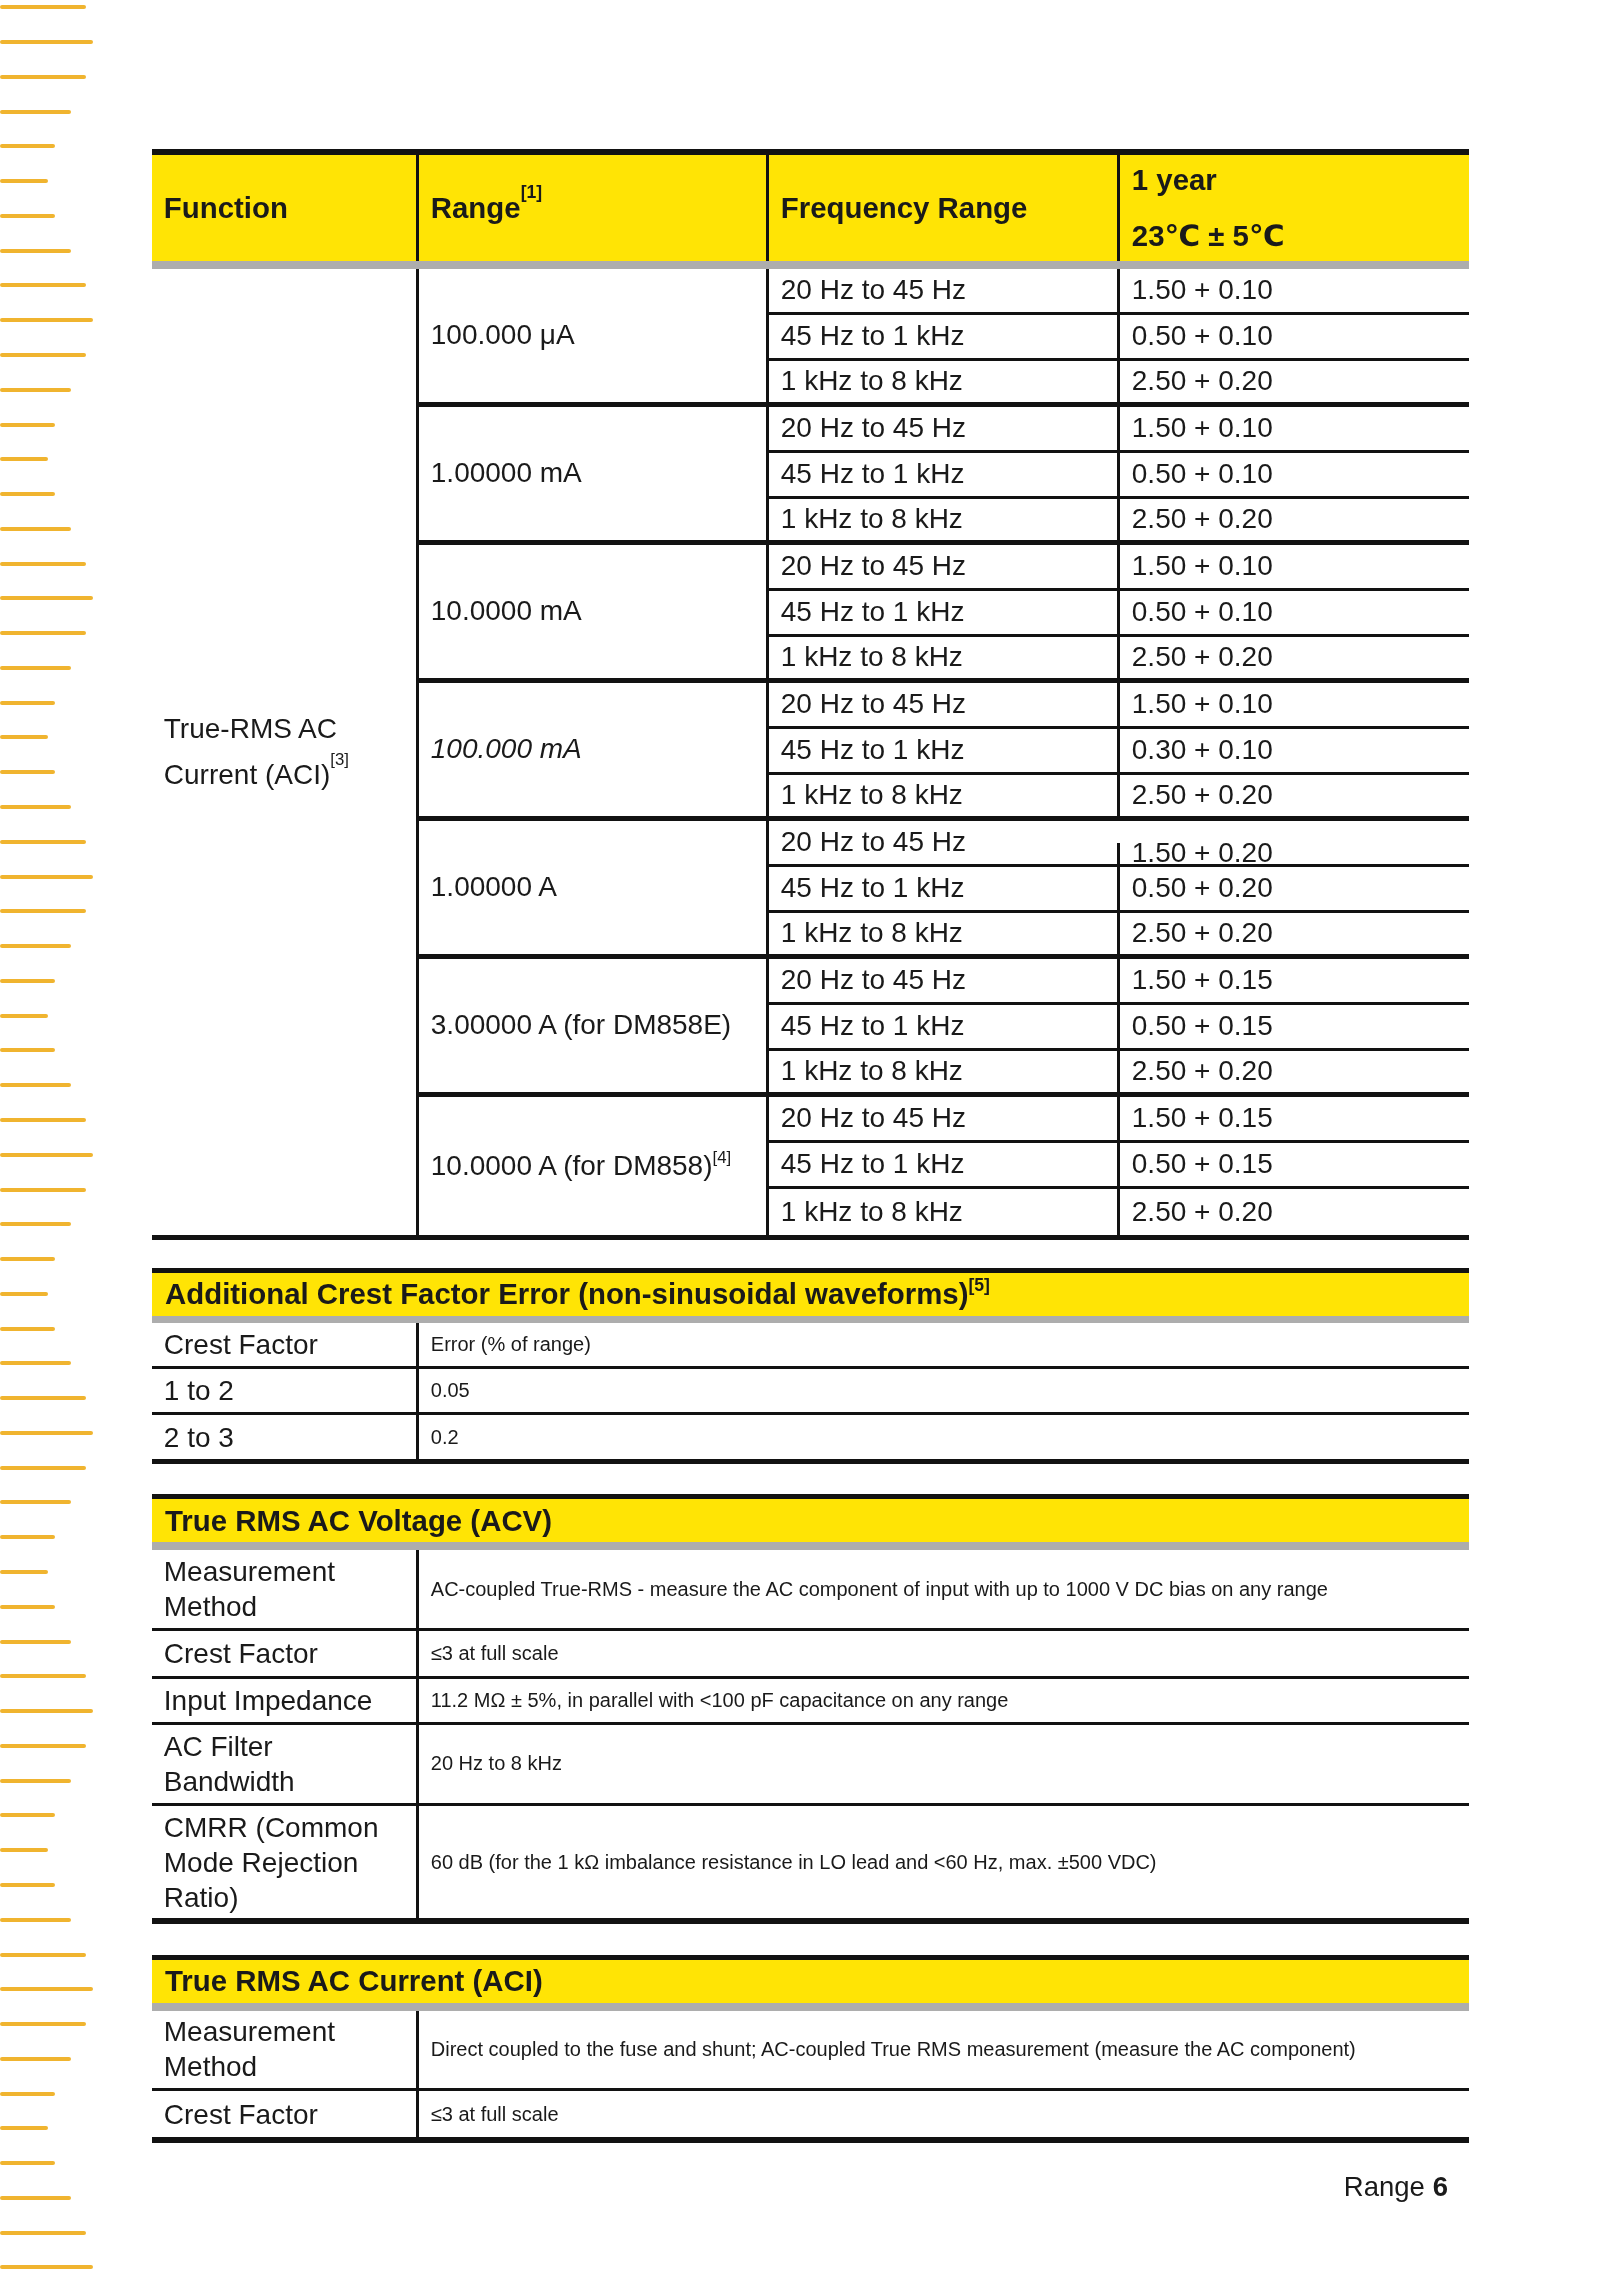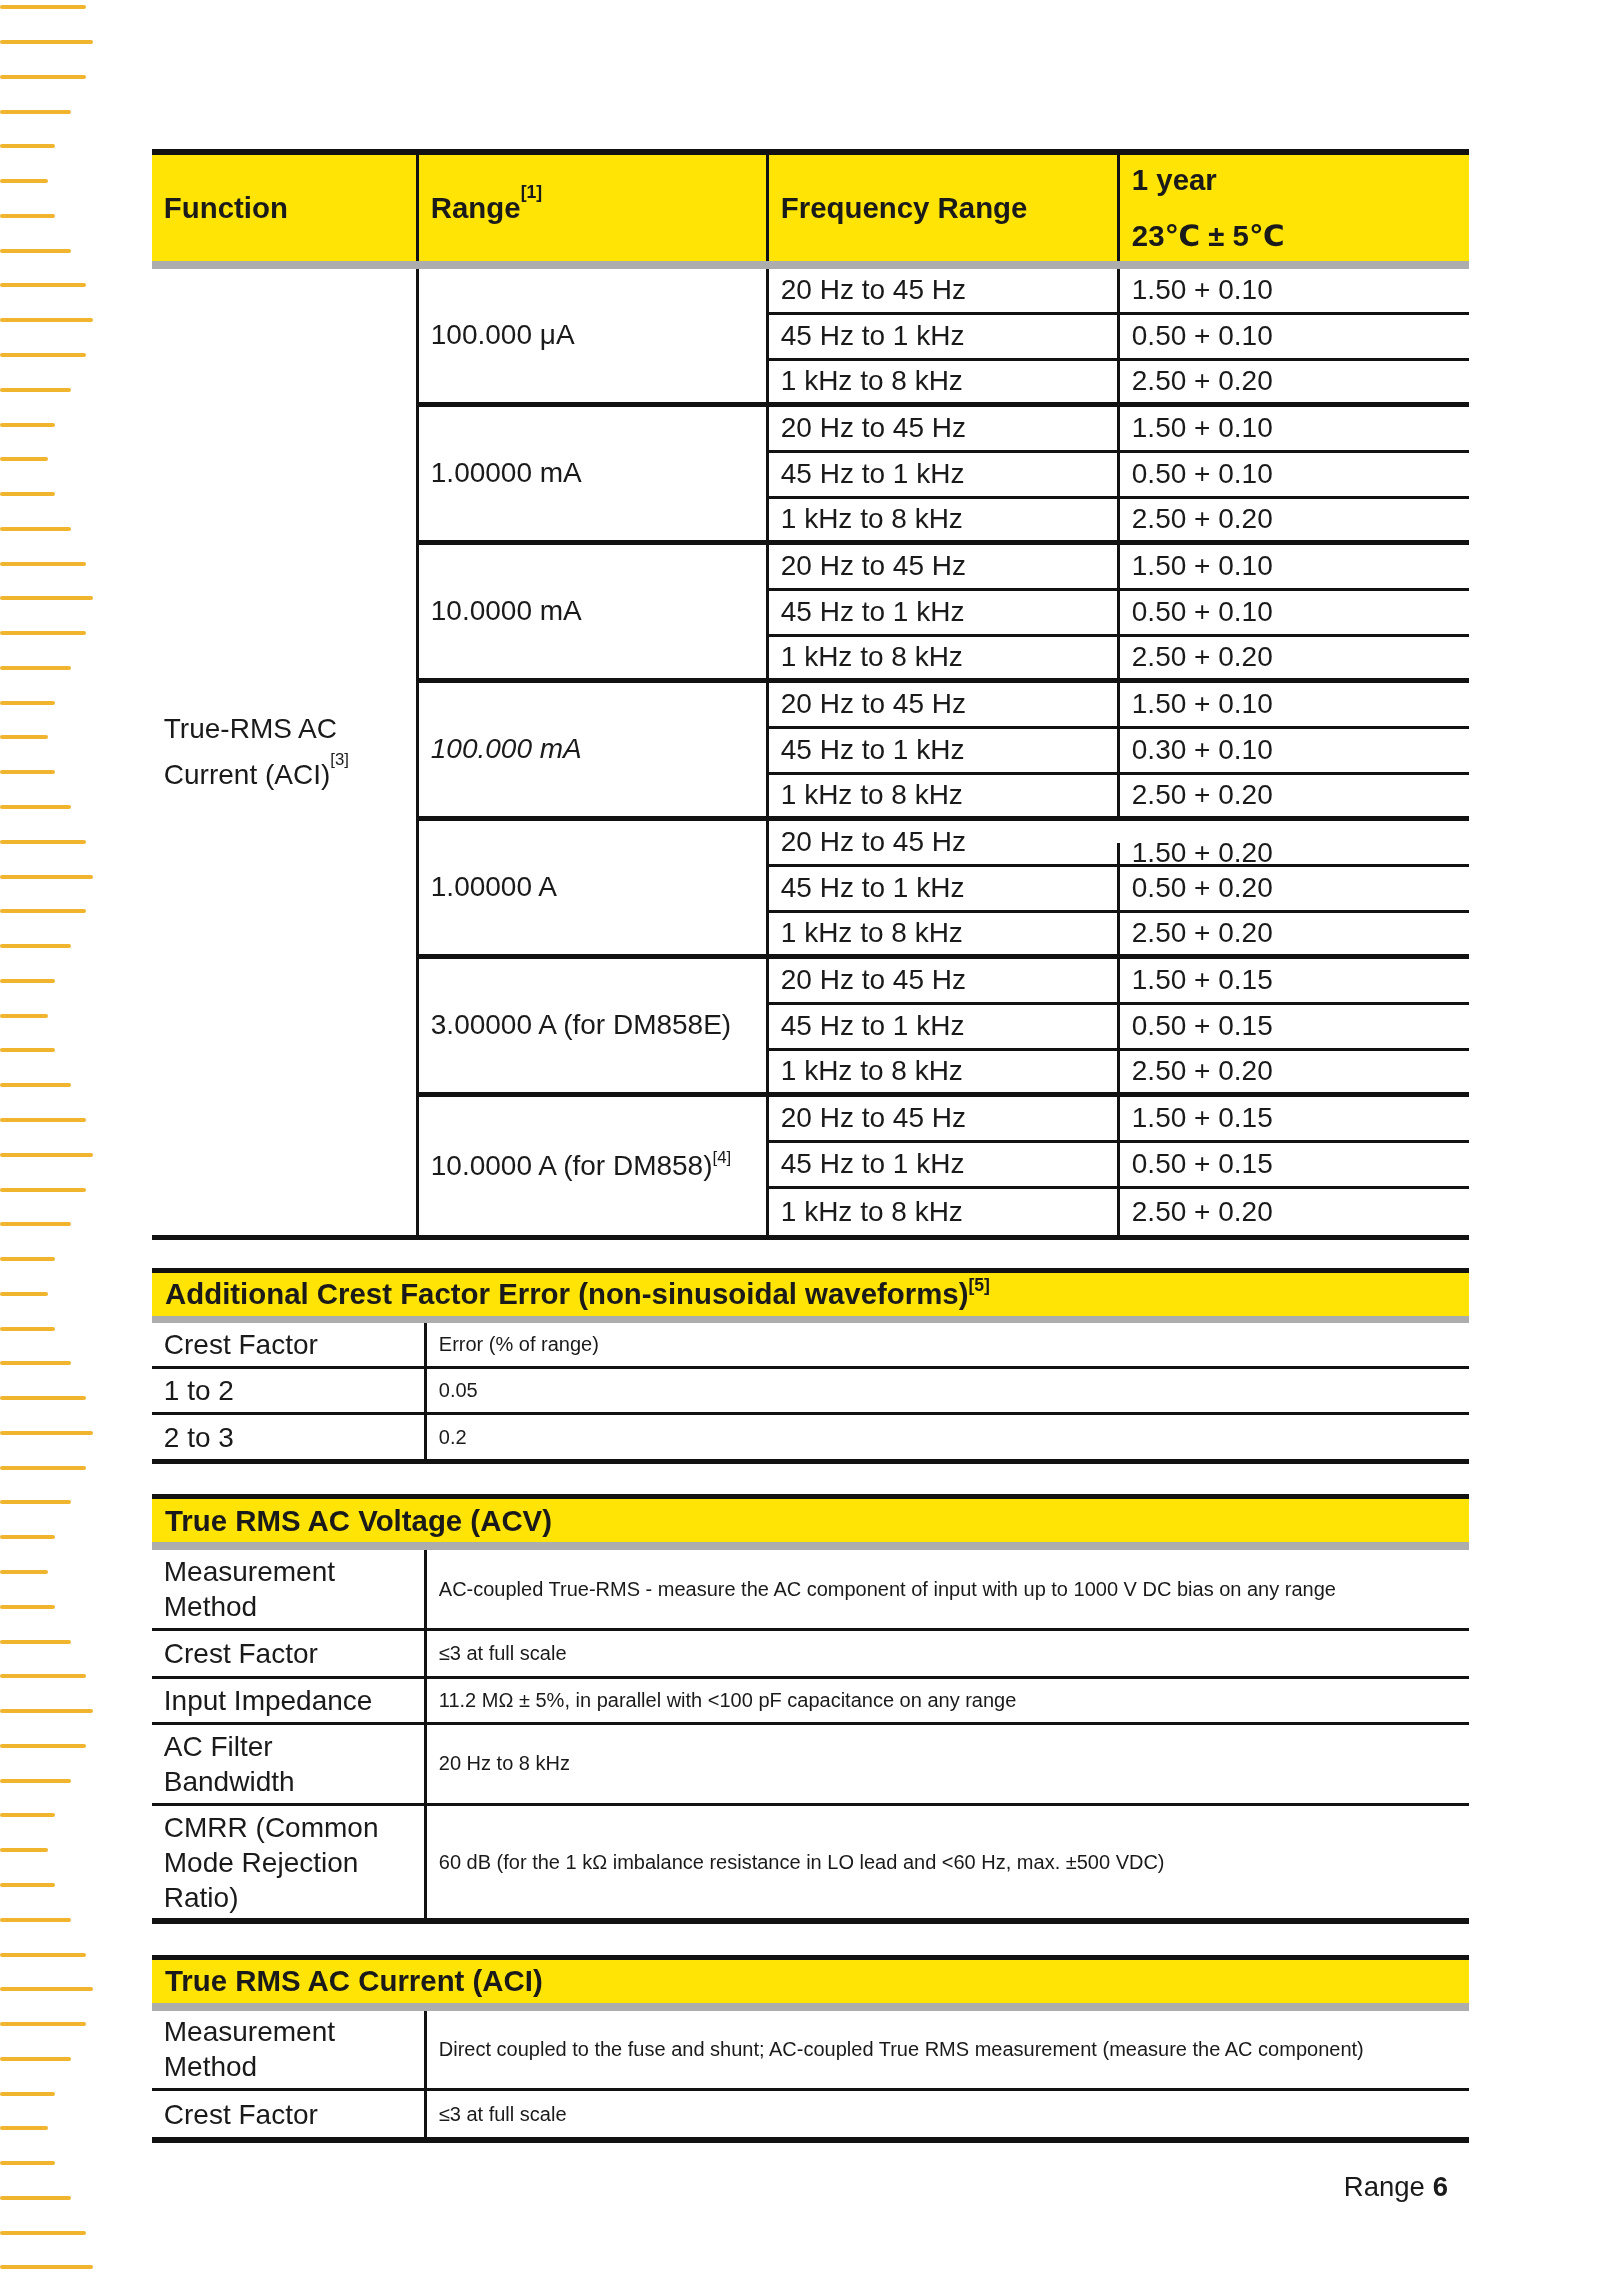--- a/index.html
+++ b/index.html
@@ -45,21 +45,21 @@
   .sub{border-top:5.9px solid var(--border-black,#111);}
   .m-crest{margin-top:27.5px;}
   .m-acv{margin-top:30px;}
   .m-aci{margin-top:31px;}
   .sub-title{
     background:var(--header-yellow,#FFE400);
     min-height:43px;display:flex;align-items:center;
     padding-left:13px;font-weight:bold;font-size:29.4px;box-sizing:border-box;
   }
   .sub-body{}
-  .sub-row{display:grid;grid-template-columns:264px 1053px;box-sizing:border-box;gap:8px;}
+  .sub-row{display:grid;grid-template-columns:264px 1053px;box-sizing:border-box;}
   .row-sep{border-bottom:3.9px solid var(--border-black,#111);}
   .sub-label{
     display:flex;align-items:center;padding:3.9px 6.5px 3.9px 11.8px;
     font-size:28px;line-height:1.25;box-sizing:border-box;
   }
   .sub-value{
     border-left:3.9px solid var(--border-black,#111);
     display:flex;align-items:center;padding:3.9px 26px 3.9px 11.8px;
     font-size:20px;line-height:1.25;box-sizing:border-box;
   }

